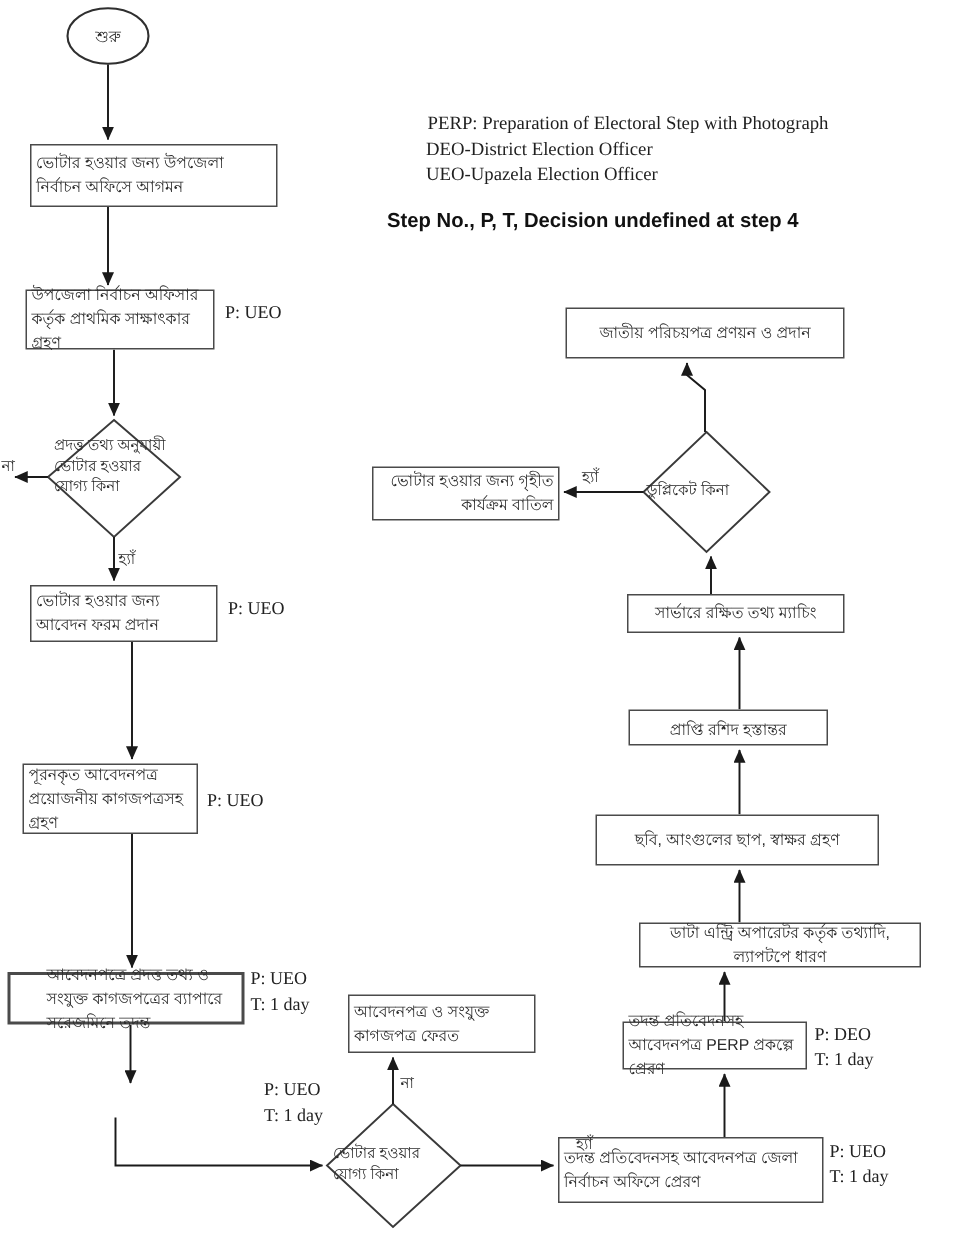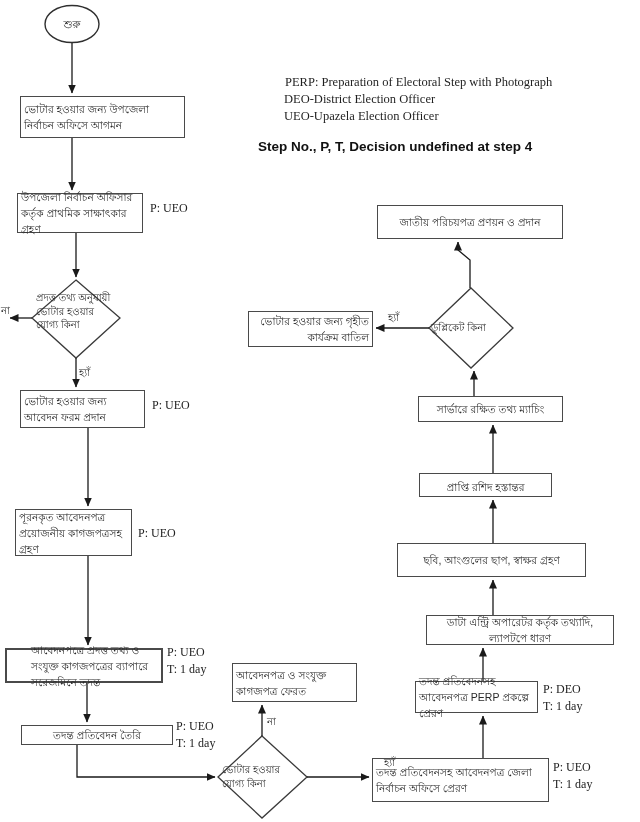--- a/index.html
+++ b/index.html
@@ -99,23 +99,20 @@
     <span>পূরনকৃত আবেদনপত্র প্রয়োজনীয় কাগজপত্রসহ গ্রহণ</span>
   </div>
   <div class="ann" style="left:138px; top:526px;">P: UEO</div>
 
   <div class="box left" style="left:5px; top:648px; width:158px; height:35px; border-width:2px;padding-left:24px;">
     <span>আবেদনপত্রে প্রদত্ত তথ্য ও সংযুক্ত কাগজপত্রের ব্যাপারে সরেজমিনে তদন্ত</span>
   </div>
   <div class="ann" style="left:167px; top:645px;">P: UEO</div>
   <div class="ann" style="left:167px; top:662px;">T: 1 day</div>
 
-  <div class="box center" style="left:21px; top:725px; width:152px; height:20px;">
-    <span>তদন্ত প্রতিবেদন তৈরি</span>
-  </div>
   <div class="ann" style="left:176px; top:719px;">P: UEO</div>
   <div class="ann" style="left:176px; top:736px;">T: 1 day</div>
 
   <div class="box left" style="left:232px; top:663px; width:125px; height:39px;">
     <span>আবেদনপত্র ও সংযুক্ত কাগজপত্র ফেরত</span>
   </div>
 
   <div class="dtext" style="left:222px; top:763px; width:80px;">ভোটার হওয়ার যোগ্য কিনা</div>
 
   <div class="box left" style="left:372px; top:758px; width:177px; height:44px;">

